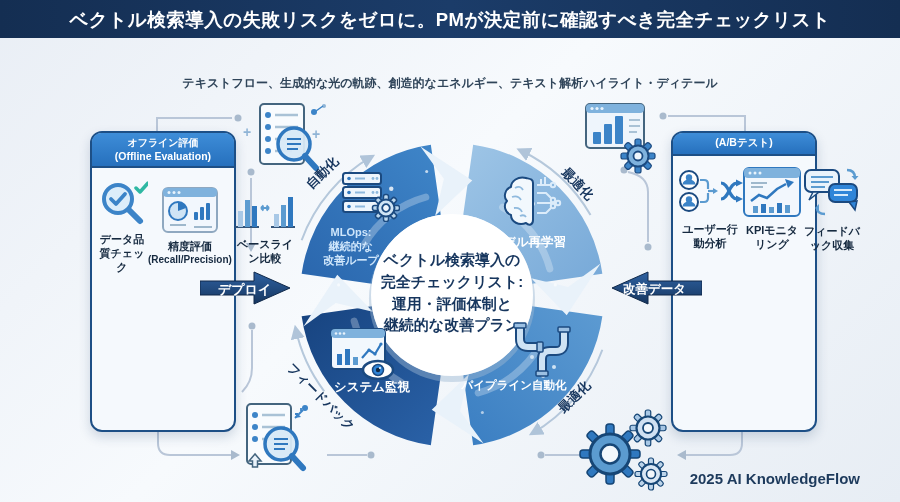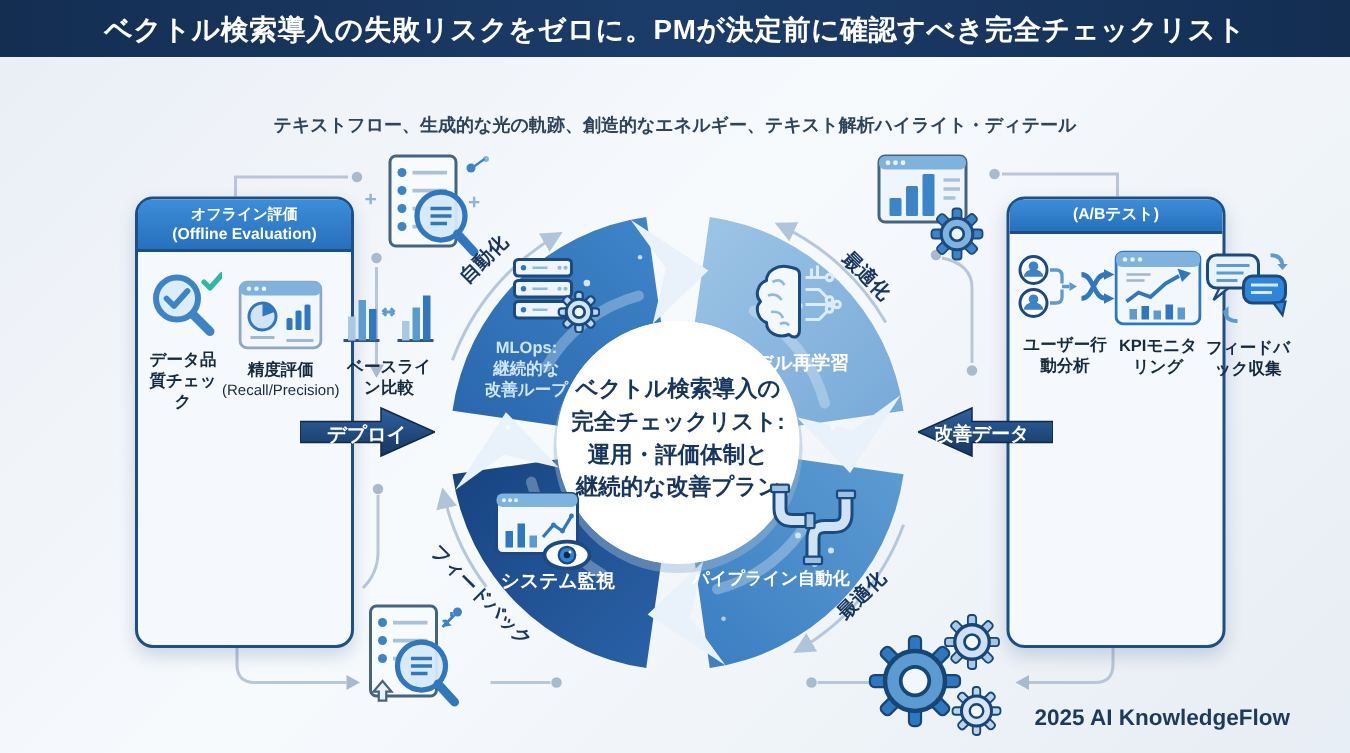--- a/index.html
+++ b/index.html
@@ -48,21 +48,21 @@
   .panel.right{left:671px;top:131px;}
   .panel-header{background:linear-gradient(180deg,#3e8dd8,#2670bd);
     border-radius:9px 9px 0 0;color:#fff;text-align:center;
     padding:3px 2px 4px;border-bottom:2px solid #1d4f86;}
   .ph-title{font-size:10px;font-weight:bold;}
   .ph-sub{font-size:10.5px;font-weight:bold;}
   .panel-body{display:flex;flex-direction:row;align-items:center;padding:10px 4px 4px;}
   .panel-item{display:flex;flex-direction:column;align-items:center;margin-bottom:8px;}
   .pi-label{font-size:11px;font-weight:bold;color:#162a40;text-align:center;
     line-height:1.25;margin-top:3px;}
-  .pi-sublabel{font-size:10px;font-weight:normal;color:#162a40;text-align:left;}
+  .pi-sublabel{font-size:10px;font-weight:bold;color:#162a40;text-align:left;}
   .flow-arrow{position:absolute;z-index:5;width:90px;height:38px;}
   #deploy-arrow{left:200px;top:269px;text-align:right;}
   #improve-arrow{left:612px;top:269px;}
   .fa-label{position:absolute;top:12px;color:#fff;font-weight:bold;white-space:nowrap;}
   #deploy-arrow .fa-label{left:18px;font-size:13px;}
   #improve-arrow .fa-label{left:11px;font-size:12.5px;}
   .footer{position:absolute;right:40px;top:470px;font-size:15px;color:#1d3a5c;
     font-weight:600;z-index:4;}
 </style>
 </head>

